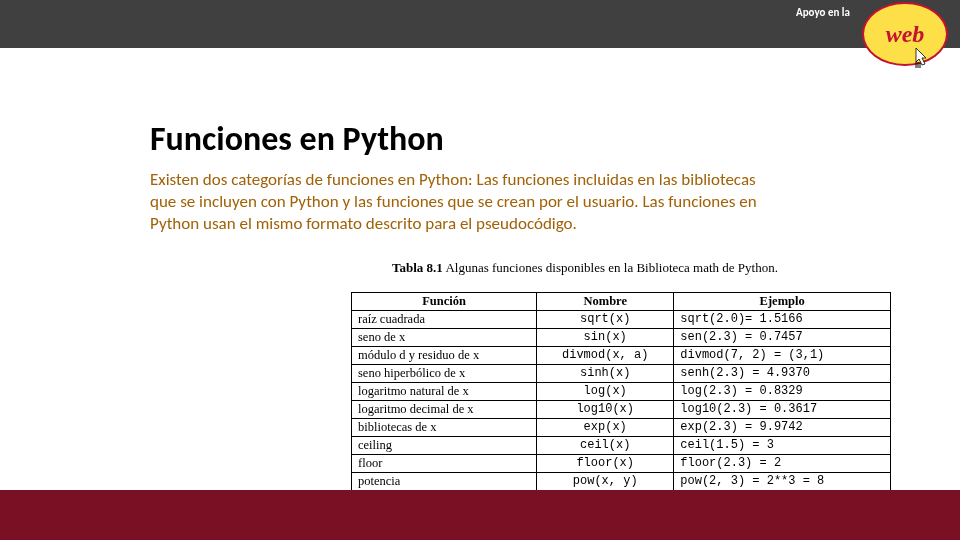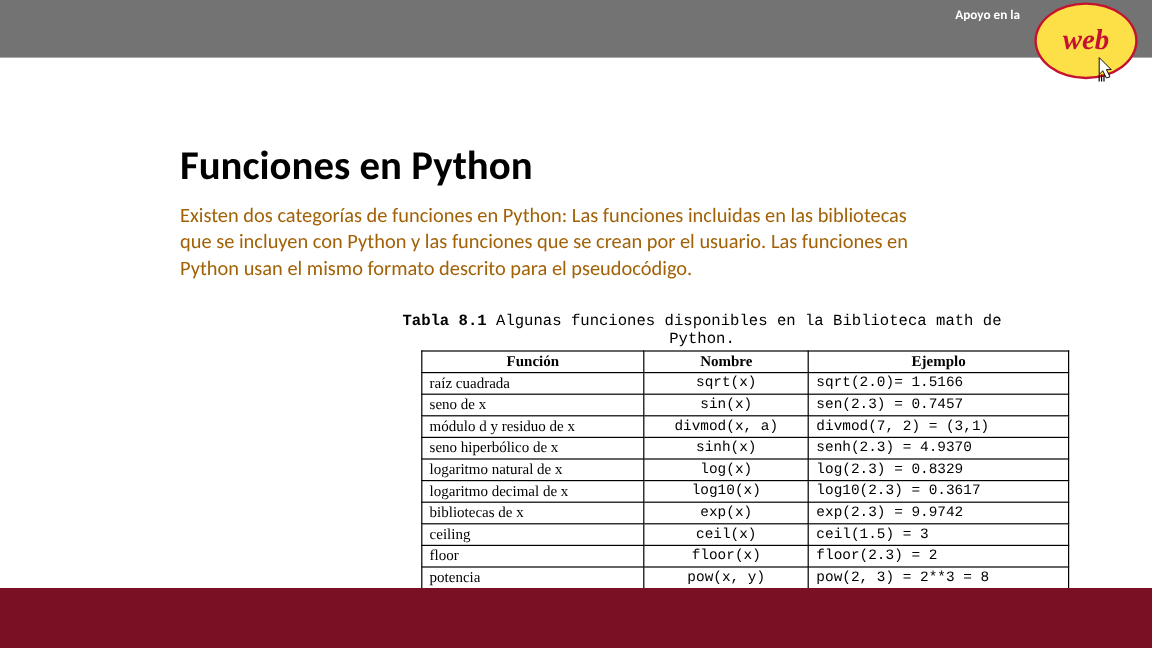--- a/index.html
+++ b/index.html
@@ -7,21 +7,21 @@
     width: 960px;
     height: 540px;
     font-family: Calibri, Arial, sans-serif;
     background: #fff;
     position: relative;
     overflow: hidden;
   }
   .top-bar {
     width: 100%;
     height: 48px;
-    background: #737373;
+    background: #404040;
     position: relative;
   }
   .top-bar-label {
     position: absolute;
     right: 110px;
     top: 6px;
     color: #fff;
     font-size: 11px;
     font-weight: bold;
   }
@@ -76,22 +76,22 @@
   }
   .table-wrap {
     position: absolute;
     left: 315px;
     top: 260px;
     width: 540px;
   }
   .table-caption {
     text-align: center;
     font-size: 13px;
-    font-family: Liberation Mono, monospace;
-    margin-bottom: 2px;
+    font-family: Liberation Serif, serif;
+    margin-bottom: 16px;
   }
   .table-caption b { font-weight: bold; }
   table.math {
     border-collapse: collapse;
     width: 100%;
     font-size: 12.5px;
     margin-left: 36px;
   }
   table.math th, table.math td {
     border: 1px solid #000;

